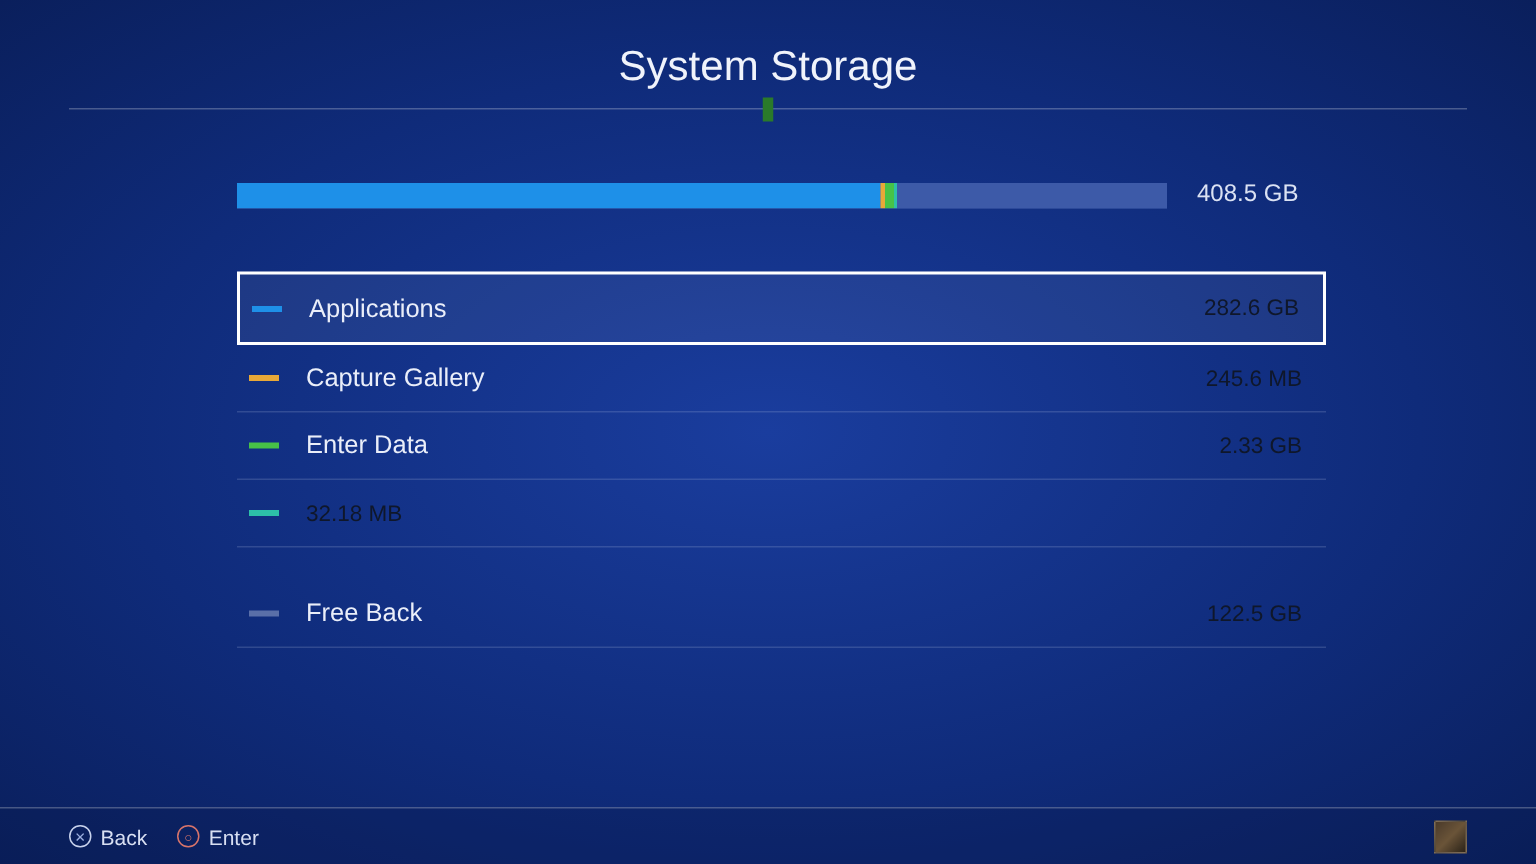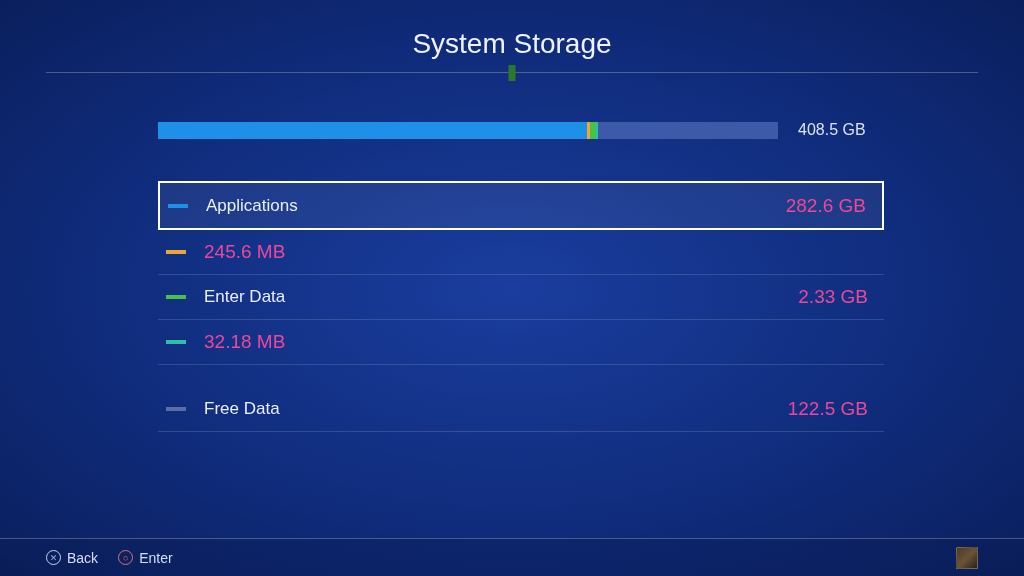--- a/index.html
+++ b/index.html
@@ -99,23 +99,23 @@
     .ind-saved { background: #47c247; }
     .ind-themes { background: #2dbfa8; }
     .ind-free { background: #5a6fa8; }
     .cat-label {
       font-size: 17px;
       font-weight: 300;
       color: #eaeef9;
       flex: 1;
     }
     .cat-size {
-      font-size: 19px;
-      font-weight: 300;
-      color: #ec4899;
+      font-size: 15px;
+      font-weight: 300;
+      color: #0f172a;
     }
     .footer {
       position: absolute;
       bottom: 0;
       left: 0;
       right: 0;
       height: 38px;
       border-top: 1px solid rgba(255,255,255,0.25);
       display: flex;
       align-items: center;
@@ -180,34 +180,35 @@
   </div>
 
   <div class="categories" id="cat-list">
       <div class="category-row selected">
         <div class="cat-indicator ind-apps"></div>
         <div class="cat-label">Applications</div>
         <div class="cat-size">282.6 GB</div>
       </div>
       <div class="category-row">
         <div class="cat-indicator ind-capture"></div>
+        <div class="cat-label">Capture Gallery</div>
         <div class="cat-size">245.6 MB</div>
       </div>
       <div class="category-row">
         <div class="cat-indicator ind-saved"></div>
         <div class="cat-label">Enter Data</div>
         <div class="cat-size">2.33 GB</div>
       </div>
       <div class="category-row">
         <div class="cat-indicator ind-themes"></div>
         <div class="cat-size">32.18 MB</div>
       </div>
       <div class="category-row gap-above">
         <div class="cat-indicator ind-free"></div>
-        <div class="cat-label">Free Data</div>
+        <div class="cat-label">Free Back</div>
         <div class="cat-size">122.5 GB</div>
       </div>
     </div>
 </div>
 
 <div class="footer">
   <div class="footer-left">
     <div class="footer-btn">
       <span class="btn-icon circle-x">✕</span>
       <span>Back</span>

